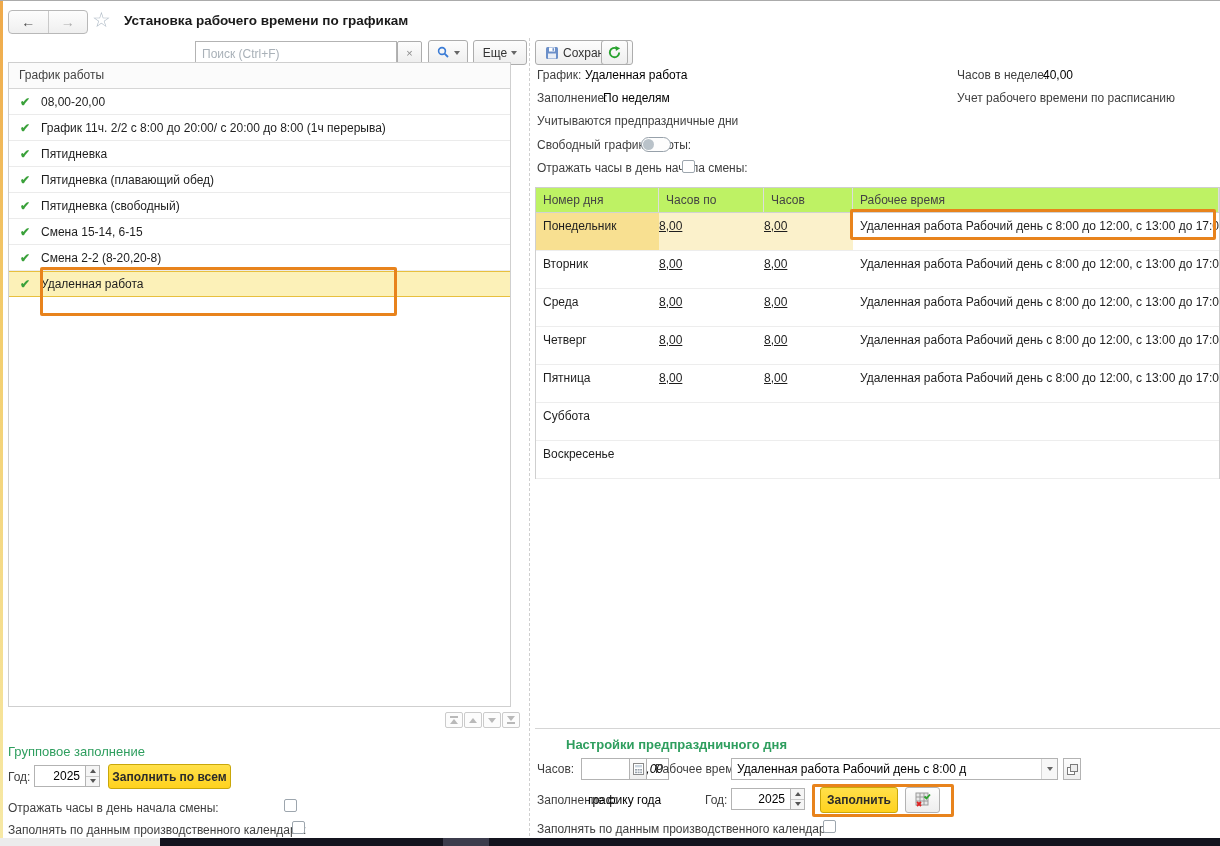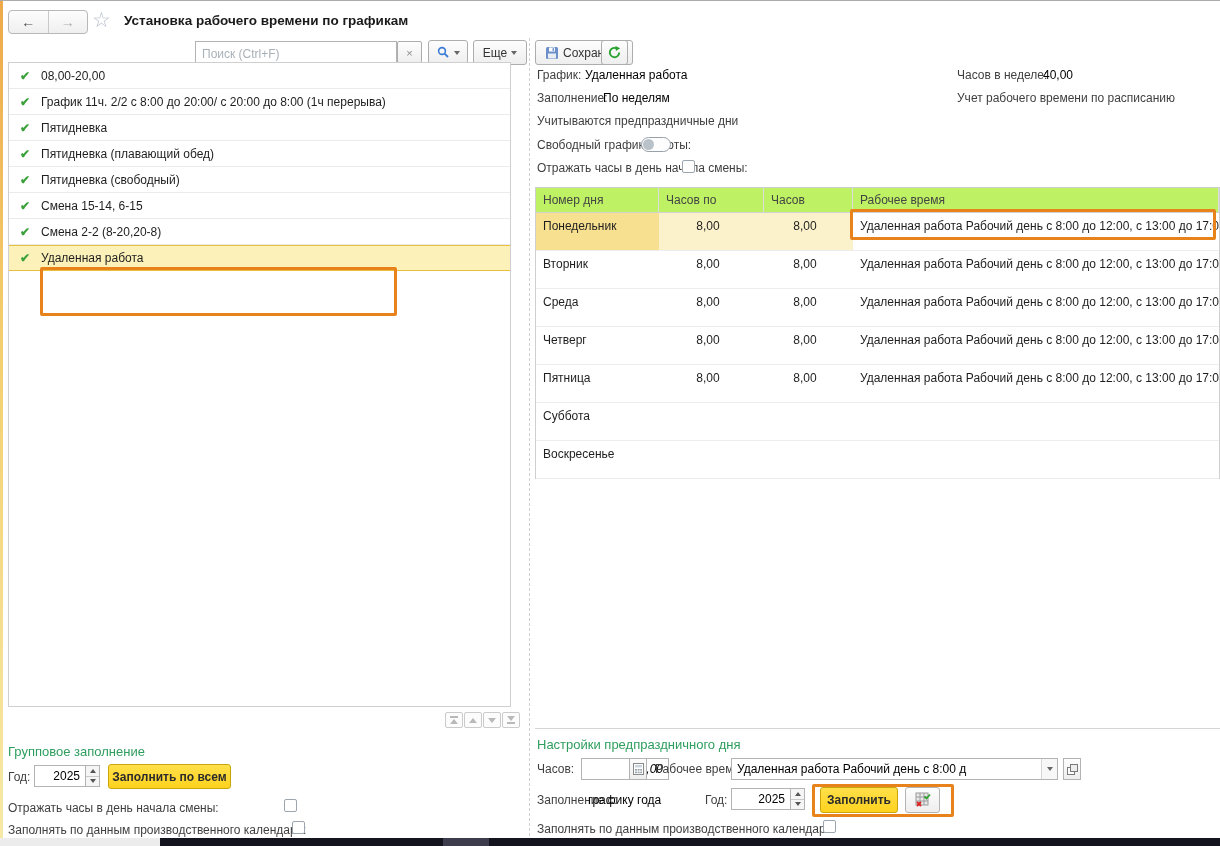--- a/index.html
+++ b/index.html
@@ -71,21 +71,21 @@
   .toggle .knob { position:absolute; left:1px; top:1px; width:11px; height:11px; border-radius:50%; background:#B9C2C9; }
   .checkbox { width:13px; height:13px; border:1px solid #9DA6AE; border-radius:2px; background:#fff; }
 
   
   .day-table { left:535px; top:187px; width:685px; border-top:1px solid #CFCFCF; border-left:1px solid #CFCFCF; border-right:1px solid #CFCFCF; }
   .t-head { display:flex; height:25px; background:#bef264; border-bottom:1px solid #D2D2D2; color:#444; }
   .t-head > div { line-height:24px; padding-left:7px; border-right:1px solid #DDDDDD; }
   .t-row { display:flex; height:38px; border-bottom:1px solid #EDEDED; color:#1E1E1E; }
   .t-row > div { line-height:26px; padding-left:7px; }
   .c1 { width:123px; } .c2 { width:105px; } .c3 { width:89px; } .c4 { flex:1; }
-  .num { text-align:center; padding-right:7px !important; padding-left:0 !important; }
+  .num { text-align:left; padding-right:7px !important; padding-left:0 !important;text-decoration:underline; }
   .t-row.selected .c1 { background:#F8E091; }
   .t-row.selected .c2, .t-row.selected .c3 { background:#FBF1CB; }
 
   
   .section-title { font-size:13px; color:#2E9E5E; }
 
   
   .field { border:1px solid #B3B3B3; background:#fff; height:22px; font-size:12px;
     font-family:"Liberation Sans",sans-serif; color:#000; padding:0 5px; }
   .num-field { text-align:right; }
@@ -160,20 +160,21 @@
   <span>Сохранить</span>
 </div>
 <div class="abs btn refresh-btn">
   <svg width="15" height="15" viewBox="0 0 16 16">
     <path d="M13 8 A5 5 0 1 1 10.5 3.7" fill="none" stroke="#27A22E" stroke-width="2"></path>
     <polygon points="9,1 14,3.5 9.5,6.5" fill="#27A22E"></polygon>
   </svg>
 </div>
 
 <div class="abs list-box">
+  <div class="list-header">График работы</div>
   <div class="list-row">
     <span class="chk">✔</span>
       <span class="lbl">08,00-20,00</span>
   </div>
   <div class="list-row">
     <span class="chk">✔</span>
       <span class="lbl">График 11ч. 2/2 с 8:00 до 20:00/ с 20:00 до 8:00 (1ч перерыва)</span>
   </div>
   <div class="list-row">
     <span class="chk">✔</span>
@@ -295,21 +296,21 @@
       <span class="tri-dn"></span>
     </div>
 </div>
 <div class="abs yellow-btn" style="left:108px; top:764px; width:123px; height:25px;">Заполнить по всем</div>
 <div class="abs det-label" style="left:8px; top:801px;">Отражать часы в день начала смены:</div>
 <div class="abs checkbox" style="left:284px; top:799px;"></div>
 <div class="abs det-label" style="left:8px; top:823px;">Заполнять по данным производственного календаря:</div>
 <div class="abs checkbox" style="left:292px; top:821px;"></div>
 
 <div class="abs hline" style="left:535px; top:728px; width:685px;"></div>
-<div class="abs section-title" style="left:537px; top:737px;">Настройки предпраздничного дня</div>
+<div class="abs section-title" style="left:566px; top:737px;font-weight:bold;">Настройки предпраздничного дня</div>
 
 <div class="abs det-label" style="left:537px; top:762px;">Часов:</div>
 <input class="abs field num-field" style="left: 581px; top: 758px; width: 88px; font-style: italic;" value="7,00">
 <div class="abs side-btn" style="left:629px; top:758px; width:18px; height:22px;">
   <svg width="11" height="12" viewBox="0 0 11 12">
     <rect x="0.5" y="0.5" width="10" height="11" fill="#FFF" stroke="#8A8A8A"></rect>
     <rect x="2" y="2" width="7" height="2.4" fill="#C9D4DE"></rect>
     <rect x="2" y="6" width="2" height="1.6" fill="#9AA4AE"></rect>
       <rect x="4.6" y="6" width="2" height="1.6" fill="#9AA4AE"></rect>
       <rect x="7.2" y="6" width="1.8" height="1.6" fill="#9AA4AE"></rect>

